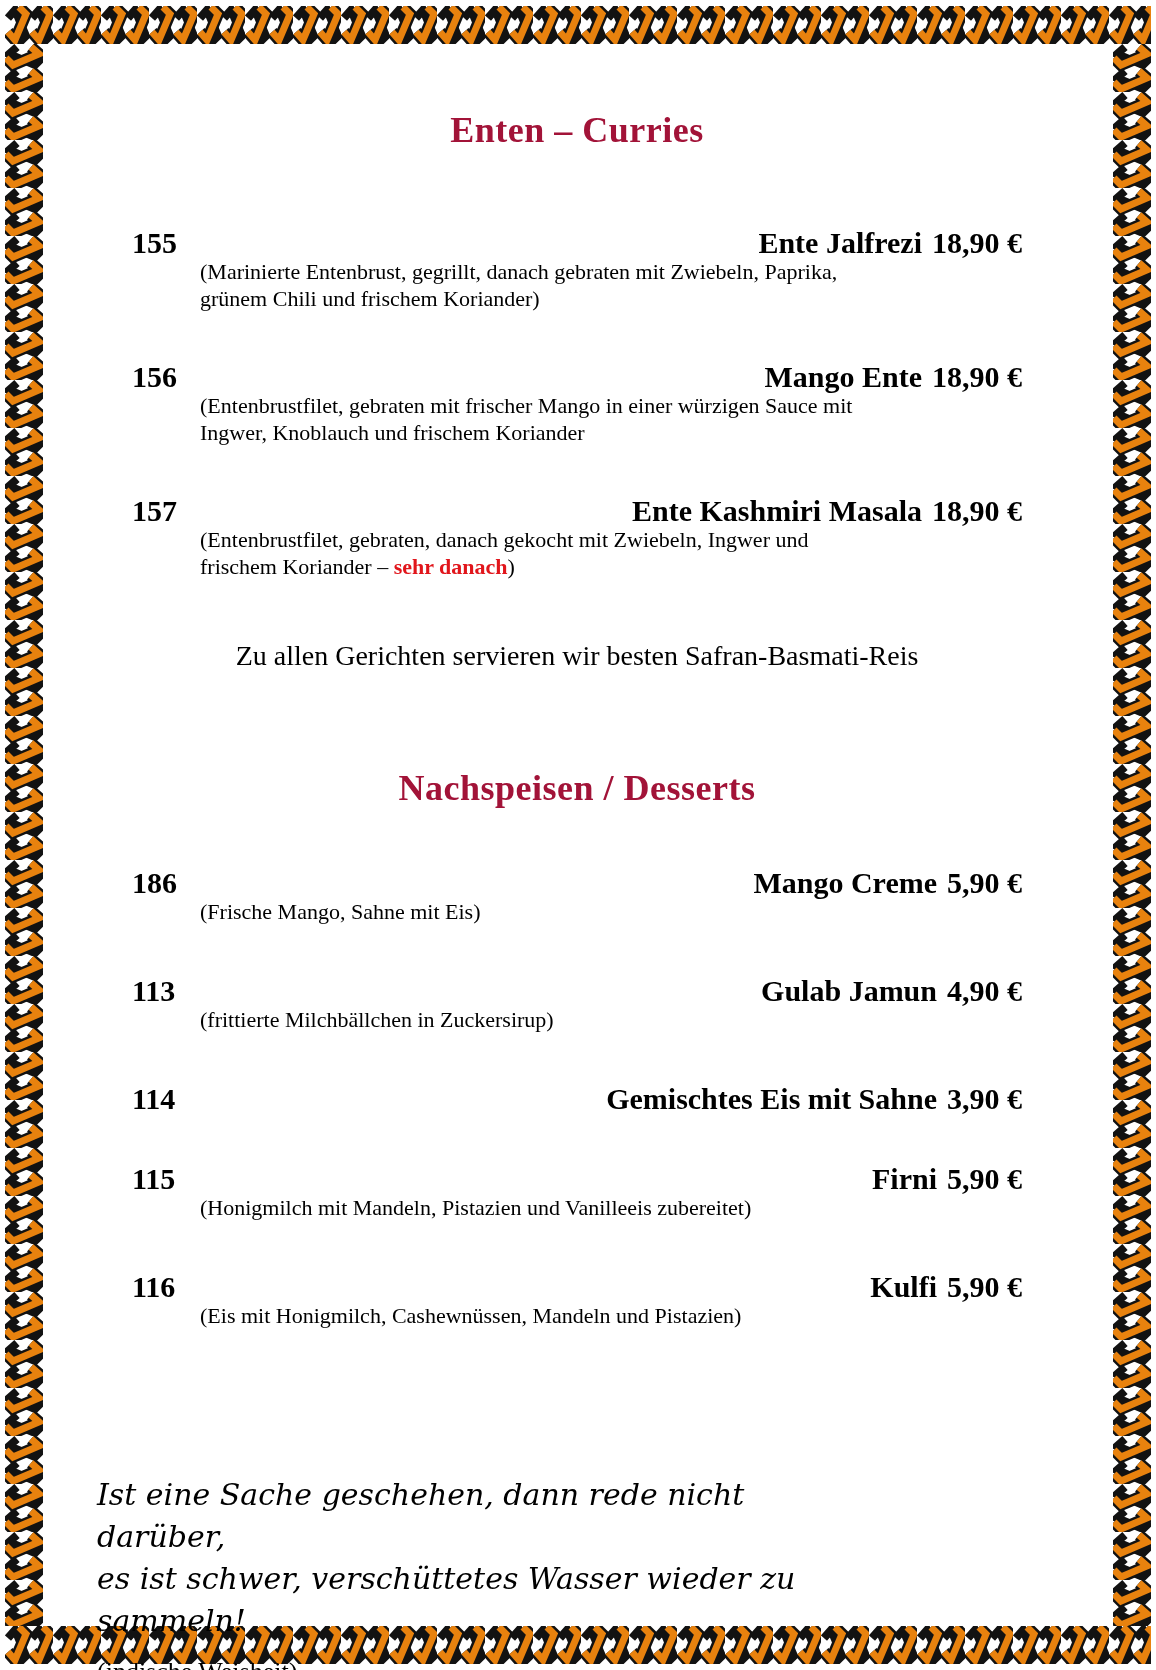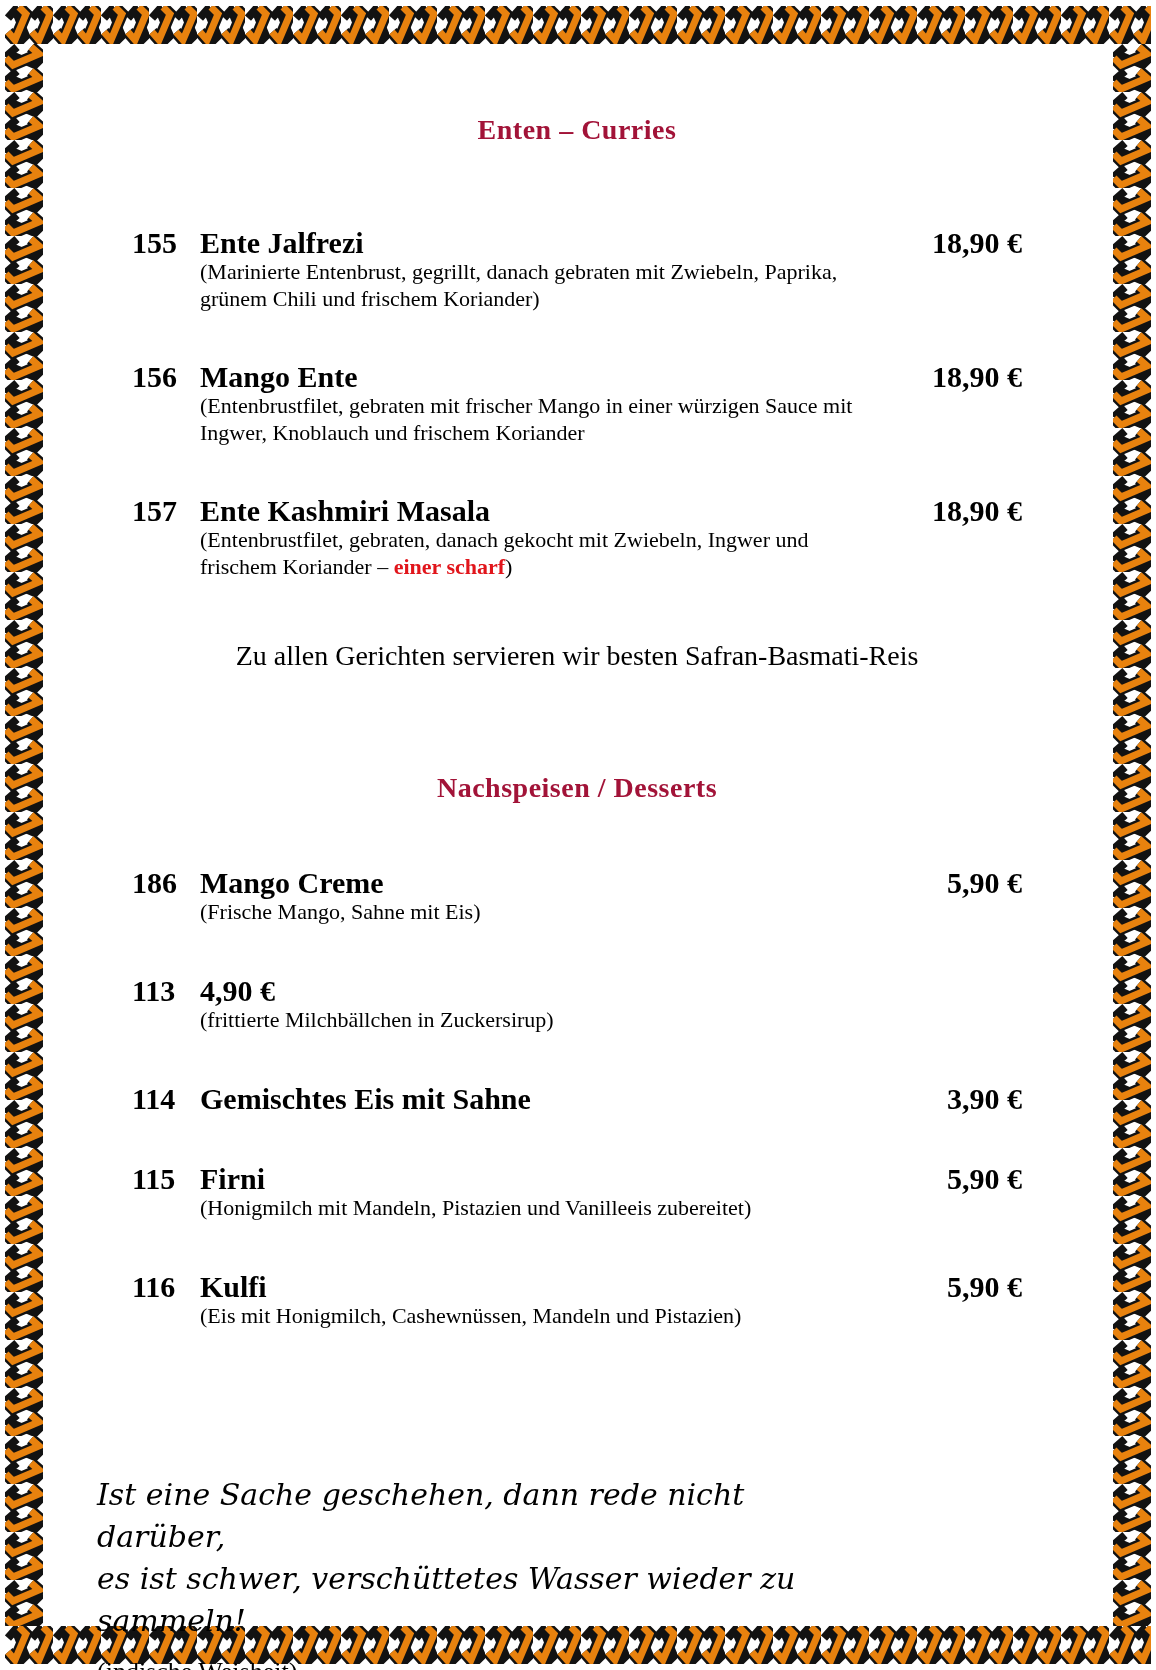--- a/index.html
+++ b/index.html
@@ -17,30 +17,30 @@
     overflow:hidden;
     font-family:"Liberation Serif", serif;
     color:var(--ink);
   }
   .border-strip{position:absolute;display:block;}
   .sec{position:absolute;left:132px;width:890px;}
   #sec-0{top:110px;}
   #sec-1{top:768px;}
   .sec-title{
     margin:0;
-    font-size:28px;line-height:40px;font-weight:700;
+    font-size:36px;line-height:40px;font-weight:700;
     text-align:center;color:var(--heading);
     letter-spacing:0.5px;
   }
   #sec-0 .items{margin-top:46px;}
   #sec-1 .items{margin-top:28px;}
   .item{margin-bottom:18px;}
   .row{display:flex;align-items:baseline;font-weight:700;font-size:30px;line-height:30px;}
   .num{width:68px;flex:none;}
-  .name{flex:1;padding-right:10px;}
+  .name{flex:1;padding-right:10px;text-align:right;}
   .price{flex:none;margin-top:32px;}
   .desc{margin-left:68px;width:662px;font-size:22px;line-height:27px;font-weight:400;}
   #sec-1 .desc{line-height:28px;}
   .hot{color:var(--hot);font-weight:700;}
   .note{margin:58px 0 0;font-size:28px;line-height:36px;text-align:center;font-weight:400;}
   .footer{position:absolute;left:97px;top:1450px;width:700px;margin-top:24px;}
   .quote{margin:0;font-family:"DejaVu Serif", serif;font-style:italic;font-size:30px;line-height:42px;}
   .attribution{margin:14px 0 0;font-size:26px;line-height:32px;font-style:normal;}
 </style>
 </head>
@@ -112,41 +112,42 @@
       </div>
       <div class="desc"><span>(Entenbrustfilet, gebraten mit frischer Mango in einer würzigen Sauce mit Ingwer, Knoblauch und frischem Koriander</span></div>
     </div>
 
     <div class="item">
       <div class="row">
         <span class="num">157</span>
         <span class="name">Ente Kashmiri Masala</span>
         <span class="price">18,90 €</span>
       </div>
-      <div class="desc"><span>(Entenbrustfilet, gebraten, danach gekocht mit Zwiebeln, Ingwer und frischem Koriander – </span><span class="hot">einer scharf</span><span>)</span></div>
+      <div class="desc"><span>(Entenbrustfilet, gebraten, danach gekocht mit Zwiebeln, Ingwer und frischem Koriander – </span><span class="hot">sehr danach</span><span>)</span></div>
     </div>
   </div>
     <p class="note">Zu allen Gerichten servieren wir besten Safran-Basmati-Reis</p>
   </section>
 
   <section class="sec" id="sec-1">
     <h1 class="sec-title">Nachspeisen / Desserts</h1>
     <div class="items">
     <div class="item">
       <div class="row">
         <span class="num">186</span>
         <span class="name">Mango Creme</span>
         <span class="price">5,90 €</span>
       </div>
       <div class="desc"><span>(Frische Mango, Sahne mit Eis)</span></div>
     </div>
 
     <div class="item">
       <div class="row">
         <span class="num">113</span>
+        <span class="name">Gulab Jamun</span>
         <span class="price">4,90 €</span>
       </div>
       <div class="desc"><span>(frittierte Milchbällchen in Zuckersirup)</span></div>
     </div>
 
     <div class="item">
       <div class="row">
         <span class="num">114</span>
         <span class="name">Gemischtes Eis mit Sahne</span>
         <span class="price">3,90 €</span>

